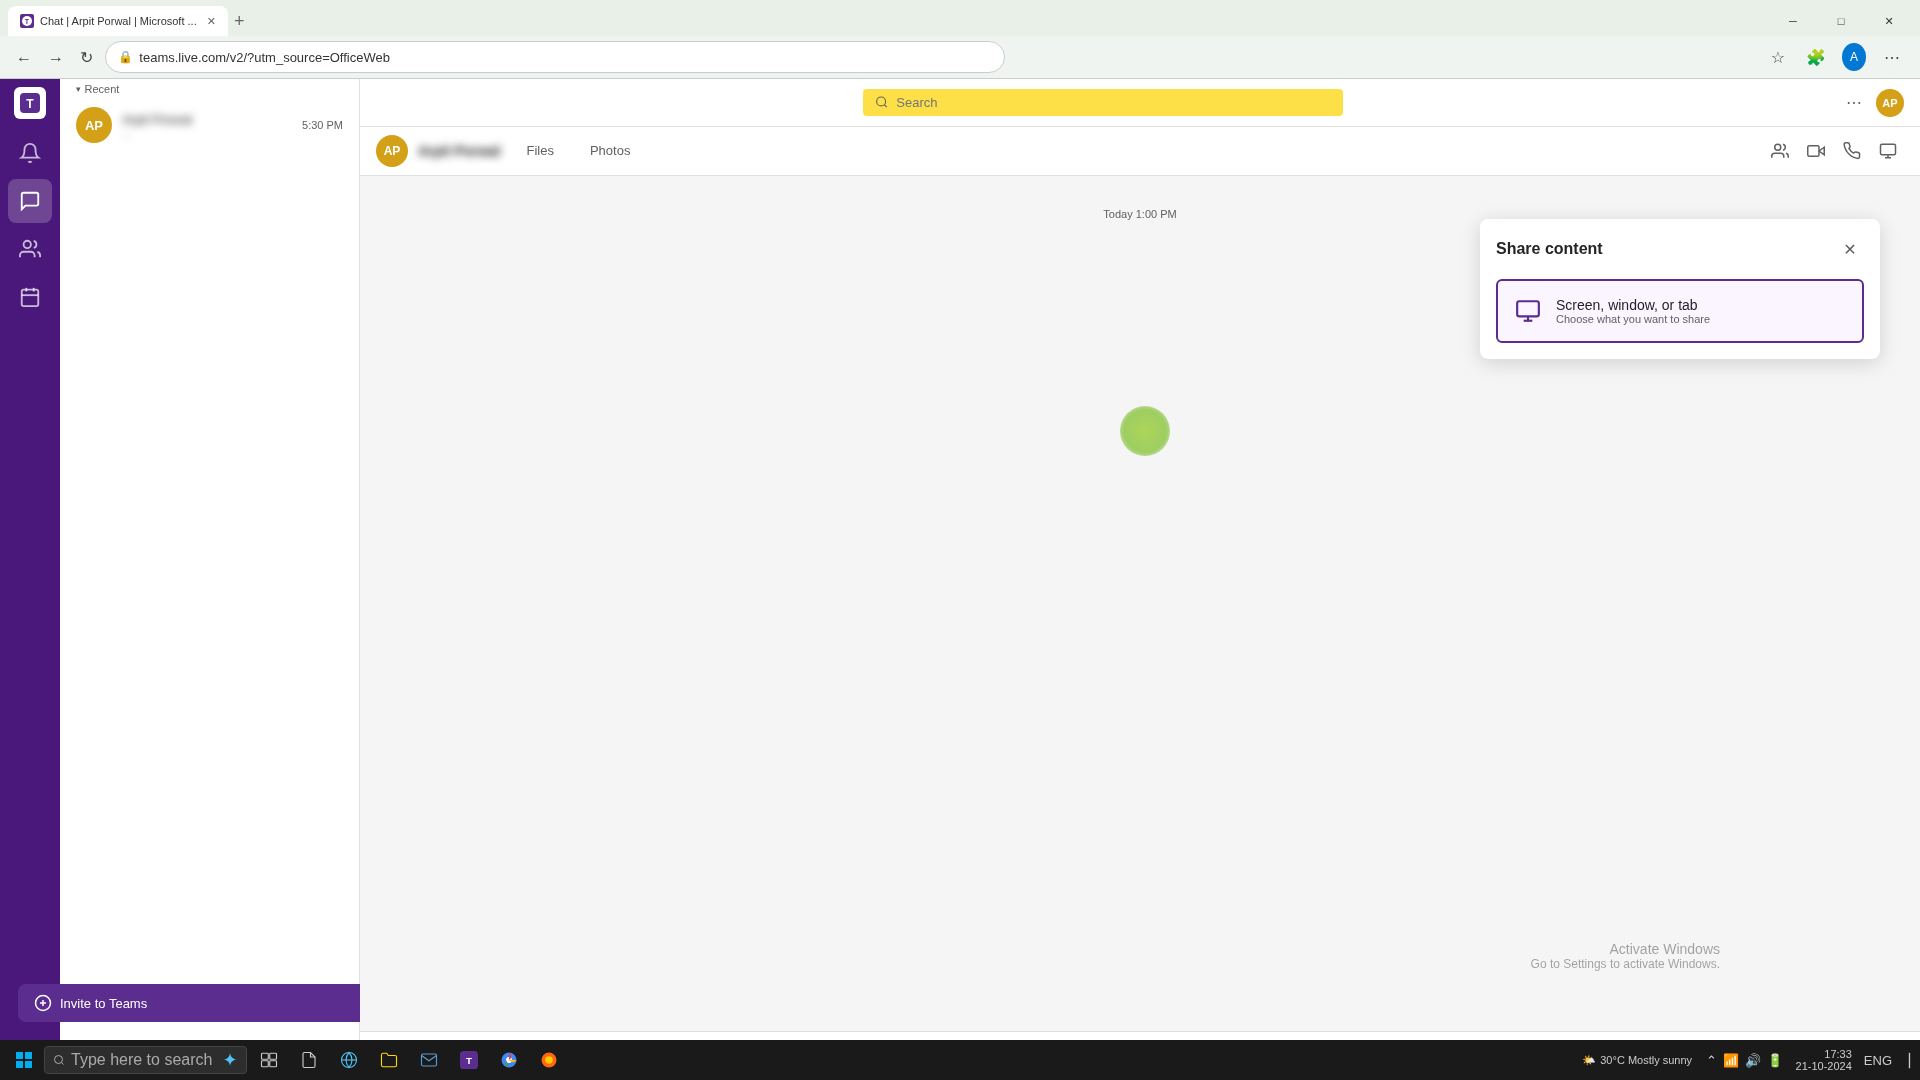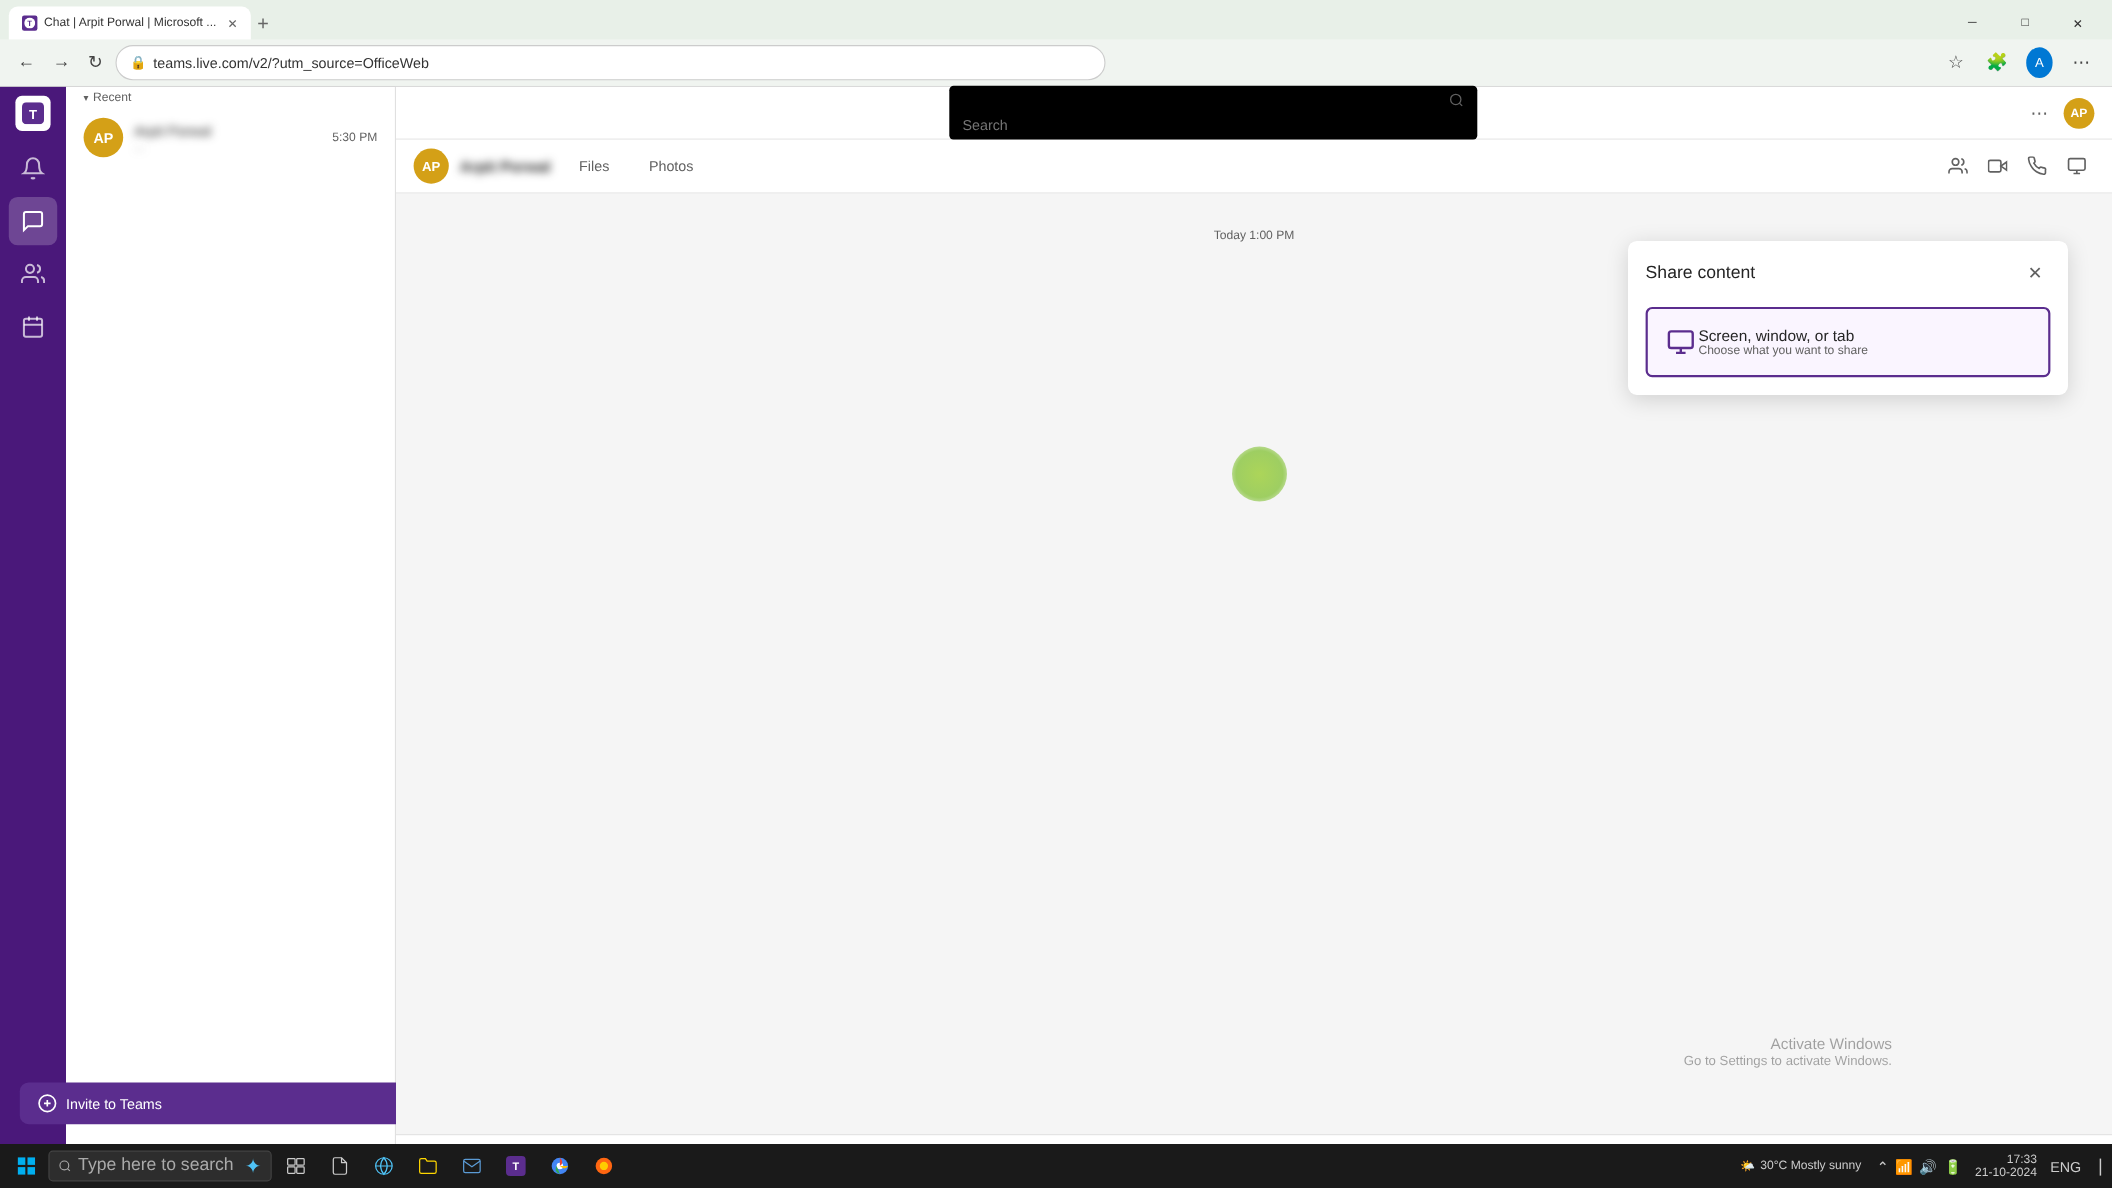--- a/index.html
+++ b/index.html
@@ -53,21 +53,21 @@
     .chat-time { font-size: 11px; color: #616161; flex-shrink: 0; }
 
     .invite-banner { margin: 8px; background: #5b2d8e; border-radius: 8px; padding: 10px 16px; display: flex; align-items: center; gap: 8px; cursor: pointer; color: white; font-size: 13px; font-weight: 500; }
 
     
     .main-content { flex: 1; display: flex; flex-direction: column; background: #f5f5f5; position: relative; }
 
     
     .top-bar { height: 48px; background: white; border-bottom: 1px solid #e0e0e0; display: flex; align-items: center; padding: 0 16px; gap: 8px; }
     .top-bar-center { flex: 1; display: flex; align-items: center; justify-content: center; }
-    .search-box { display: flex; align-items: flex-end; background: #000000; border-radius: 4px; padding: 6px 12px; gap: 8px; width: 480px; cursor: text; flex-direction: column; }
+    .search-box { display: flex; align-items: flex-start; background: #fde047; border-radius: 4px; padding: 6px 12px; gap: 8px; width: 480px; cursor: text; }
     .search-box input { border: none; outline: none; background: transparent; font-size: 13px; color: #616161; width: 100%; }
     .top-bar-right { margin-left: auto; display: flex; align-items: center; gap: 6px; }
     .top-icon-btn { background: none; border: none; cursor: pointer; color: #616161; font-size: 16px; width: 32px; height: 32px; border-radius: 4px; display: flex; align-items: center; justify-content: center; }
 
     
     .convo-header { background: white; padding: 8px 16px; display: flex; align-items: center; gap: 10px; border-bottom: 1px solid #e0e0e0; }
     .convo-avatar { width: 32px; height: 32px; border-radius: 50%; background: #d4a017; color: white; display: flex; align-items: center; justify-content: center; font-size: 12px; font-weight: 600; }
     .convo-name { font-size: 14px; font-weight: 600; color: #242424; }
     .convo-header-right { margin-left: auto; display: flex; align-items: center; gap: 4px; }
     .convo-tabs { display: flex; gap: 20px; margin-left: 8px; }
@@ -80,23 +80,23 @@
 
     
     .input-area { background: white; border-top: 1px solid #e0e0e0; padding: 8px 16px; display: flex; align-items: center; gap: 8px; }
     .message-input { flex: 1; border: 1px solid #e0e0e0; border-radius: 4px; padding: 8px 12px; font-size: 13px; color: #616161; outline: none; background: white; }
     .input-actions { display: flex; gap: 4px; align-items: center; }
     .input-btn { background: none; border: none; cursor: pointer; color: #616161; font-size: 18px; width: 32px; height: 32px; display: flex; align-items: center; justify-content: center; border-radius: 4px; }
 
     
     .share-popup { position: absolute; top: 140px; right: 40px; width: 400px; background: white; border-radius: 8px; box-shadow: 0 4px 20px rgba(0,0,0,0.15); z-index: 100; padding: 16px; }
     .share-popup-header { display: flex; align-items: center; justify-content: space-between; margin-bottom: 16px; }
-    .share-popup-title { font-size: 16px; font-weight: 400; color: #242424; }
+    .share-popup-title { font-size: 16px; font-weight: 700; color: #242424; }
     .share-close-btn { background: none; border: none; cursor: pointer; color: #616161; font-size: 16px; width: 28px; height: 28px; display: flex; align-items: center; justify-content: center; border-radius: 4px; }
-    .share-option { display: flex; align-items: center; border: 2px solid #5b2d8e; border-radius: 6px; padding: 14px; cursor: pointer; background: #faf5ff; }
+    .share-option { display: flex; align-items: center; gap: 12px; border: 2px solid #5b2d8e; border-radius: 6px; padding: 14px; cursor: pointer; background: #faf5ff; }
     .share-option-icon { width: 32px; height: 32px; color: #5b2d8e; font-size: 22px; display: flex; align-items: center; justify-content: center; }
     .share-option-text .option-title { font-size: 14px; font-weight: 500; color: #242424; }
     .share-option-text .option-sub { font-size: 11px; color: #616161; }
 
     
     .cursor-indicator { position: absolute; top: 230px; left: 760px; width: 50px; height: 50px; border-radius: 50%; background: radial-gradient(circle, rgba(154,205,50,0.8) 0%, rgba(100,180,0,0.6) 60%, transparent 100%); pointer-events: none; z-index: 200; }
 
     
     .activate-watermark { position: absolute; bottom: 60px; right: 200px; color: rgba(0,0,0,0.35); text-align: right; pointer-events: none; }
     .activate-watermark .aw-title { font-size: 14px; font-weight: 500; }

